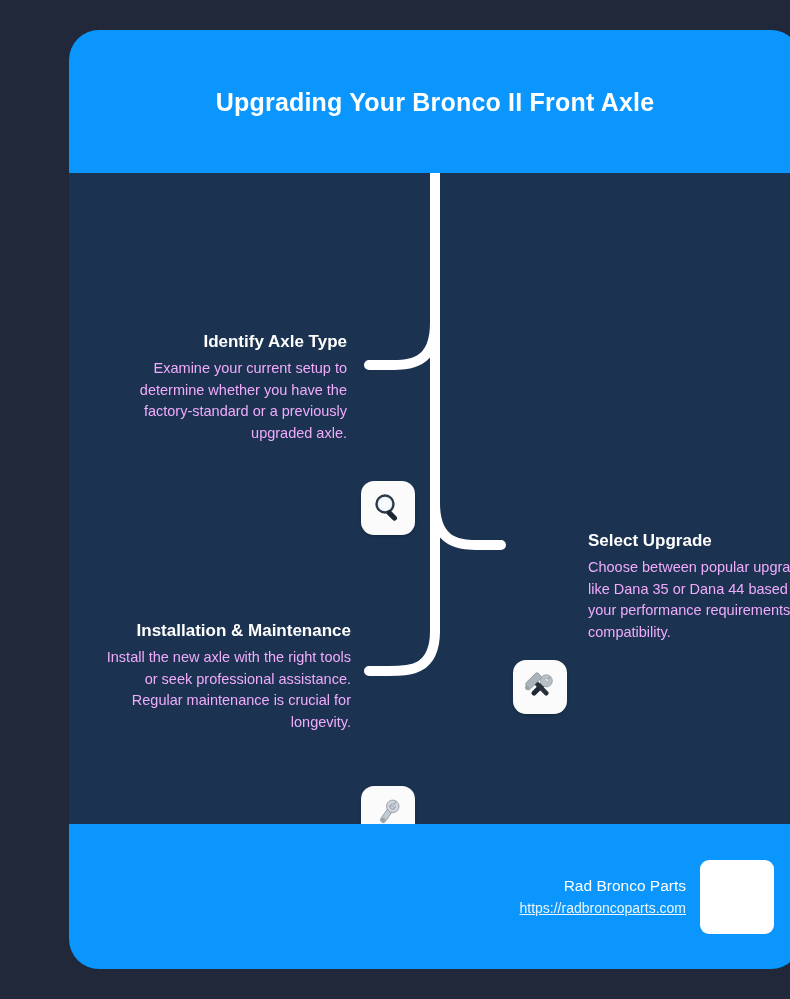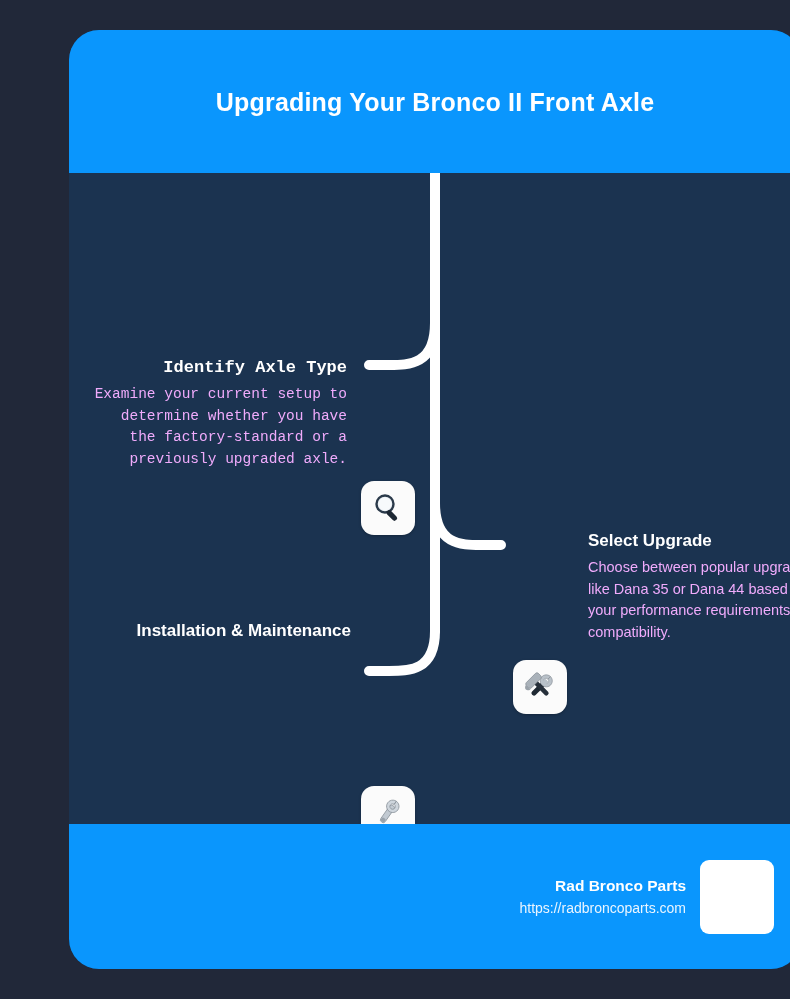--- a/index.html
+++ b/index.html
@@ -90,21 +90,21 @@
     border-radius: 13px;
     background: #fbfbfb;
     display: flex;
     align-items: center;
     justify-content: center;
     box-shadow: 0 1px 3px rgba(0,0,0,0.25);
   }
   .icon-tile svg { display: block; }
 
   
-  #step-1 { left: 20px; top: 182px; width: 258px; font-family: Liberation Mono, monospace; }
+  #step-1 { left: 20px; top: 156px; width: 258px; }
   #tile-1 { left: 292px; top: 308px; }
   
   #step-2 { left: 519px; top: 355px; width: 245px; }
   #tile-2 { left: 444px; top: 487px; }
   
   #step-3 { left: 24px; top: 445px; width: 258px; }
   #tile-3 { left: 292px; top: 613px; }
 
   
   .footer {
@@ -116,27 +116,28 @@
     background: #0a96fd;
     display: flex;
     align-items: center;
     justify-content: flex-end;
     padding-right: 27px;
   }
   .footer-text { text-align: right; margin-right: 14px; }
   .footer-brand {
     color: #ffffff;
     font-size: 15.5px;
-    font-weight: bold;
+    font-weight: normal;
     line-height: 22px;
   }
   .footer-url {
     color: #eaf5ff;
     font-size: 14px;
     line-height: 22px;
+    text-decoration: underline;
   }
   .footer-logo {
     width: 74px;
     height: 74px;
     border-radius: 9px;
     background: #ffffff;
   }
 </style>
 </head>
 <body>
@@ -200,20 +201,21 @@
             <rect x="15.8" y="10" width="4.6" height="19" rx="2" fill="#262f3a"></rect>
             <path d="M11.5 5.2 h13 a2 2 0 0 1 2 2 v3.4 a2 2 0 0 1 -2 2 h-13 a2 2 0 0 1 -2 -2 v-3.4 a2 2 0 0 1 2 -2 z" fill="#aab2ba" stroke="#868e96" stroke-width="0.7"></path>
             <path d="M9.6 6.4 q-3.4 1.2 -3.4 3.4 q0 2.2 3.4 3.2 z" fill="#9aa2aa"></path>
           </g>
         </svg>
       </span>
     </div>
 
     <div class="step step-text-right" id="step-3">
       <div class="step-title">Installation &amp; Maintenance</div>
+      <div class="step-desc">Install the new axle with the right tools or seek professional assistance. Regular maintenance is crucial for longevity.</div>
     </div>
 
     <div class="icon-tile" id="tile-3">
       <span>
         <svg width="34" height="34" viewBox="0 0 34 34">
           <g transform="rotate(35 17 17)">
             <rect x="14.3" y="8" width="5.4" height="20" rx="2.4" fill="#c2cad2" stroke="#8f979f" stroke-width="0.8"></rect>
             <path d="M17 2.6 a6.2 6.2 0 1 0 0.2 0 l-0.1 3.8 a2.7 2.7 0 1 1 -0.1 0 z" fill="#cfd6dd" stroke="#8f979f" stroke-width="0.8"></path>
             <rect x="14.9" y="23.4" width="4.2" height="4" rx="1.2" fill="#9aa2aa"></rect>
           </g>

